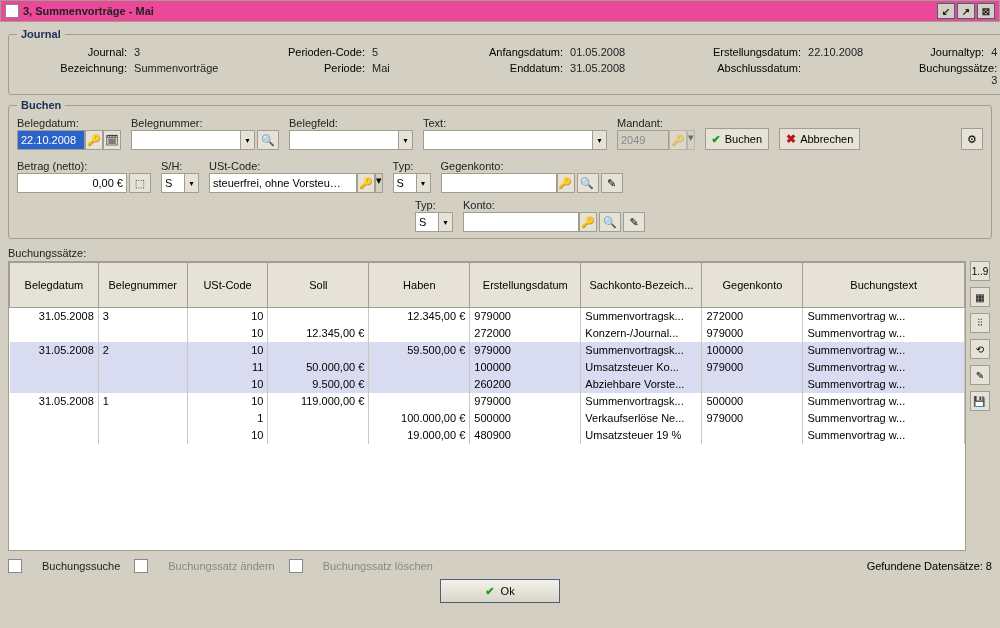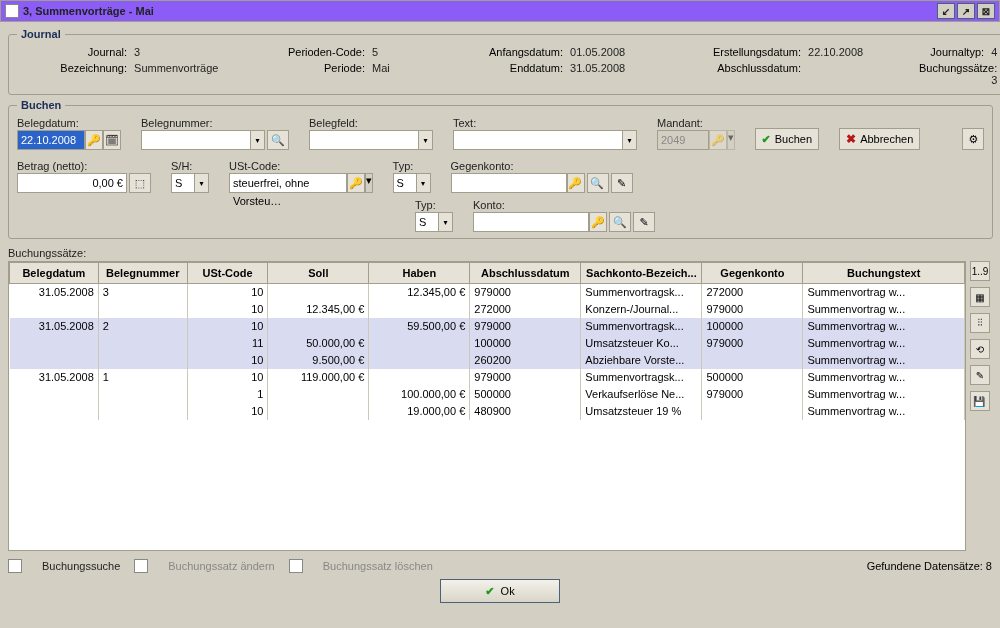--- a/index.html
+++ b/index.html
@@ -1,44 +1,44 @@
 <!DOCTYPE html>
 <html><head>
 <meta charset="utf-8">
 <style>
   * { box-sizing: border-box; margin: 0; padding: 0; font-family: Tahoma, Arial, sans-serif; font-size: 11px; }
   body { background: #d4cfc3; width: 1000px; height: 628px; overflow: hidden; }
-  .titlebar { height: 22px; background: #8b5cf6; border: 1px solid #a29e8d; display: flex; align-items: center; padding: 0 4px; }
+  .titlebar { height: 22px; background: #ec4899; border: 1px solid #a29e8d; display: flex; align-items: center; padding: 0 4px; }
   .titlebar .doc-icon { width: 14px; height: 14px; border: 1px solid #888; background: #fff; margin-right: 4px; }
   .titlebar .title { font-weight: bold; color: #222; flex: 1; }
   .titlebar .win-btn { width: 18px; height: 16px; border: 1px solid #4a617d; background: #d4cfc3; margin-left: 2px; display: flex; align-items: center; justify-content: center; font-size: 10px; font-weight: bold; color: #222; cursor: pointer; }
   .content { padding: 2px 8px 6px 8px; }
   fieldset { border: 1px solid #a29e8d; border-radius: 3px; padding: 4px 8px 6px 8px; margin-top: 4px; position: relative; }
   legend { padding: 0 4px; color: #1a2d57; font-weight: bold; font-size: 11px; }
   .journal-row { display: flex; gap: 28px; padding: 2px 0; }
   .jlabel { text-align: right; display: inline-block; }
   .jval { color: #222; margin-left: 4px; }
-  .form-row { display: flex; gap: 20px; align-items: flex-end; margin-top: 2px; }
+  .form-row { display: flex; gap: 10px; align-items: flex-end; margin-top: 2px; }
   .form-row.second { margin-top: 10px; }
   .fgroup { display: flex; flex-direction: column; }
   .flabel { color: #222; margin-bottom: 1px; }
   .input { background: #fff; border: 1px solid #a29e8d; height: 20px; padding: 0 3px; line-height: 18px; }
   .input.selected { background: #2a63c9; color: #fff; }
   .input.disabled { background: #d4cfc3; color: #888; }
   .dropdown { display: flex; }
   .dropdown .arrow { width: 14px; height: 20px; border: 1px solid #a29e8d; border-left: none; background: #e6e2d7; display: flex; align-items: center; justify-content: center; font-size: 8px; cursor: pointer; }
   .icon-btn { width: 22px; height: 22px; border: 1px solid #a29e8d; background: #e6e2d7; display: inline-flex; align-items: center; justify-content: center; cursor: pointer; margin-left: 2px; }
   .btn { height: 22px; border: 1px solid #a29e8d; background: #e6e2d7; padding: 0 6px; display: inline-flex; align-items: center; cursor: pointer; gap: 4px; }
   .btn .check { color: #1f9a1f; font-weight: bold; }
   .btn .x { color: #b81818; font-weight: bold; font-size: 12px; }
   .table-label { margin-top: 8px; color: #222; }
   .table-wrap { display: flex; margin-top: 2px; }
   .table-area { flex: 1; border: 1px solid #a29e8d; background: #fff; height: 290px; overflow: hidden; }
   table { border-collapse: collapse; width: 100%; }
-  th { background: #e6e2d7; border: 1px solid #a29e8d; height: 20px; font-weight: bold; text-align: center; padding: 4px 4px; white-space: nowrap; overflow: hidden; }
+  th { background: #e6e2d7; border: 1px solid #a29e8d; height: 20px; font-weight: normal; text-align: center; padding: 16px 4px; white-space: nowrap; overflow: hidden; }
   td { border-right: 1px solid #ccc9bb; height: 17px; padding: 0 4px; white-space: nowrap; overflow: hidden; text-overflow: ellipsis; }
   tr.sel td { background: #d9dbf0; }
   .num { text-align: right; }
   .side-toolbar { width: 22px; display: flex; flex-direction: column; gap: 6px; margin-left: 4px; }
   .side-toolbar .tb { width: 20px; height: 20px; border: 1px solid #a29e8d; background: #e6e2d7; cursor: pointer; display:flex;align-items:center;justify-content:center;font-size:10px;}
   .footer-bar { display: flex; justify-content: space-between; align-items: center; margin-top: 6px; padding: 2px 0; }
   .footer-links { display: flex; gap: 14px; }
   .footer-link { display: flex; align-items: center; gap: 20px; color: #222; cursor: pointer; }
   .footer-link.disabled { color: #888; cursor: default; text-align: center; }
   .footer-icon { width: 14px; height: 14px; border: 1px solid #888; background: #fff; }
@@ -174,21 +174,21 @@
       <div class="fgroup">
         <span class="flabel">S/H:</span>
         <div class="dropdown">
             <div class="input" style="width:24px">S</div>
             <div class="arrow">▾</div>
           </div>
       </div>
       <div class="fgroup">
         <span class="flabel">USt-Code:</span>
         <div style="display:flex">
-          <div class="input" style="width:118px">steuerfrei, ohne Vorsteu…</div>
+          <div class="input" style="width:148px">steuerfrei, ohne Vorsteu…</div>
           <div class="icon-btn" style="width:18px;height:20px;margin-left:0">🔑</div>
           <div class="arrow" style="height:20px;border:1px solid #a29e8d">▾</div>
         </div>
       </div>
       <div class="fgroup">
         <span class="flabel">Typ:</span>
         <div class="dropdown">
             <div class="input" style="width:24px">S</div>
             <div class="arrow">▾</div>
           </div>
@@ -228,21 +228,21 @@
   <div class="table-wrap">
     <div class="table-area">
       <table>
         <thead>
             <tr id="thead-row">
               <th style="width: 88px;">Belegdatum</th>
               <th style="width: 88px;">Belegnummer</th>
               <th style="width: 80px;">USt-Code</th>
               <th style="width: 100px;">Soll</th>
               <th style="width: 100px;">Haben</th>
-              <th style="width: 110px;">Abschlussdatum</th>
+              <th style="width: 110px;">Erstellungsdatum</th>
               <th style="width: 120px;">Sachkonto-Bezeich...</th>
               <th style="width: 100px;">Gegenkonto</th>
               <th style="width: 160px;">Buchungstext</th>
             </tr>
           </thead>
         <tbody id="tbody">
             <tr>
               <td class="num">31.05.2008</td>
               <td>3</td>
               <td class="num">10</td>

